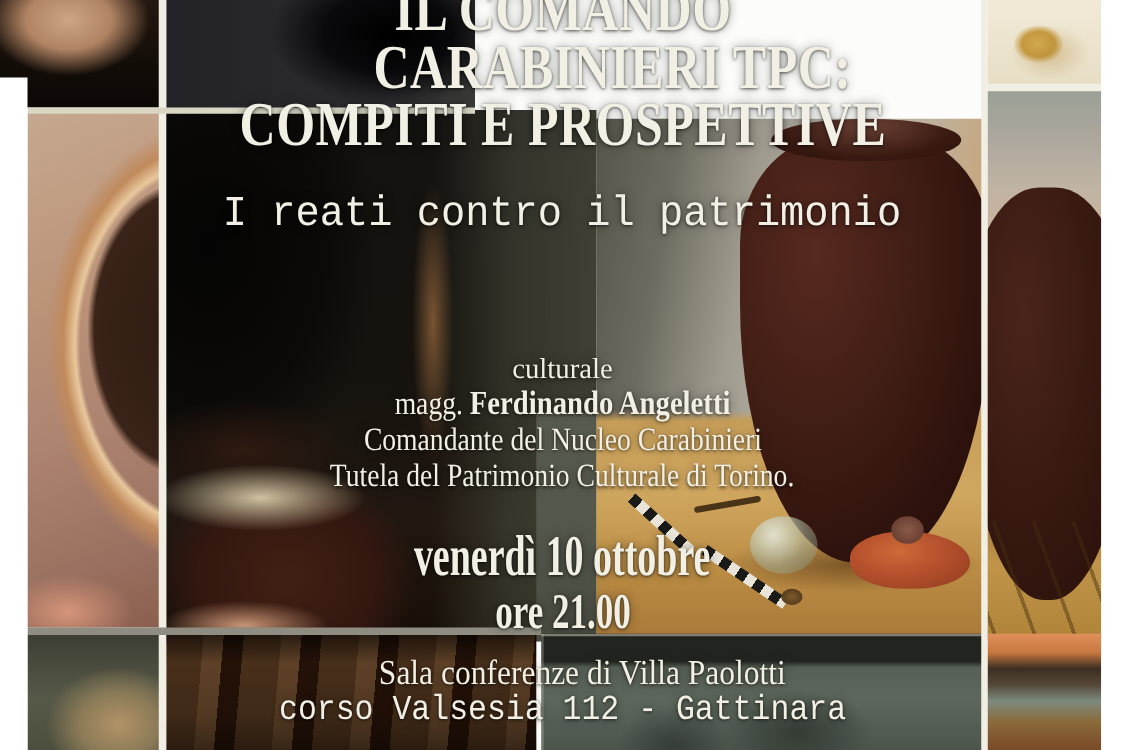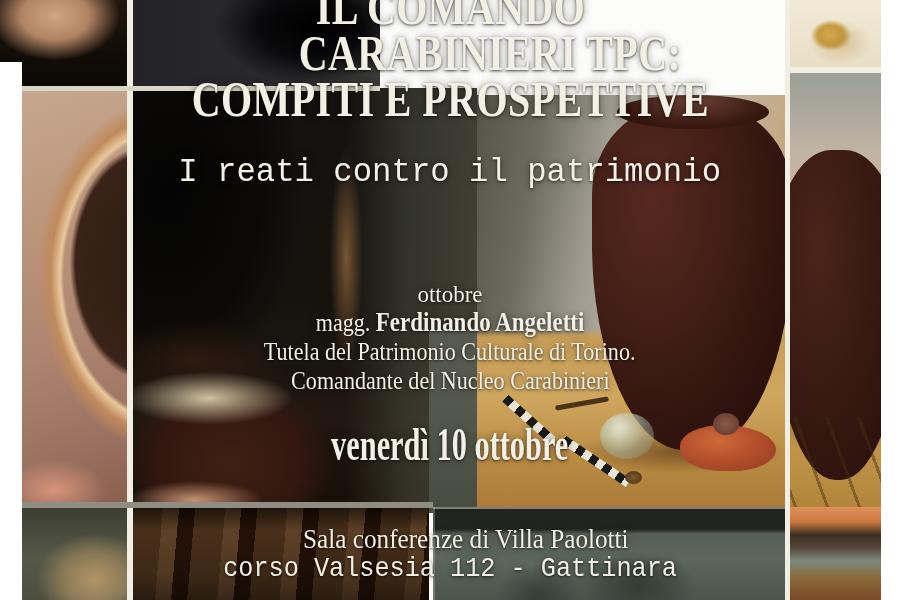--- a/index.html
+++ b/index.html
@@ -174,26 +174,27 @@
       <div class="t title" style="top:0;position:relative;"><span class="cx">IL COMANDO</span></div>
       <div class="t title" style="position:relative;padding-left:40px;"><span class="cx">CARABINIERI TPC:</span></div>
       <div class="t title" style="position:relative;"><span class="cx">COMPITI E PROSPETTIVE</span></div>
     </div>
 
     <div id="subtitle-block" class="abs" style="left:0;width:900px;">
       <div class="t subtitle" style="position:relative;"><span class="cx">I reati contro il patrimonio</span></div>
     </div>
 
     <div id="speaker-block" class="abs" style="left:0;width:900px;">
-      <div class="t sp-intro" style="position:relative;"><span class="cx">ottobre</span></div>
+      <div class="t sp-intro" style="position:relative;"><span class="cx">culturale</span></div>
       <div class="t sp-line" style="position:relative;"><span class="cx"><span>magg.</span> <span class="sp-name">Ferdinando Angeletti</span></span></div>
+      <div class="t sp-line" style="position:relative;"><span class="cx">Comandante del Nucleo Carabinieri</span></div>
       <div class="t sp-line" style="position:relative;"><span class="cx">Tutela del Patrimonio Culturale di Torino.</span></div>
-      <div class="t sp-line" style="position:relative;"><span class="cx">Comandante del Nucleo Carabinieri</span></div>
     </div>
 
     <div id="date-line" class="t"><span class="cx">venerdì 10 ottobre</span></div>
+    <div id="time-line" class="t"><span class="cx">ore 21.00</span></div>
 
     <div id="venue-block" class="abs" style="left:0;width:900px;">
       <div class="t venue-line" style="position:relative;padding-left:16px;"><span class="cx">Sala conferenze di Villa Paolotti</span></div>
       <div class="t venue-line" style="position:relative;font-family:Liberation Mono, monospace;"><span class="cx">corso Valsesia 112 - Gattinara</span></div>
     </div>
   </div>
 </div>
 
 </body></html>

